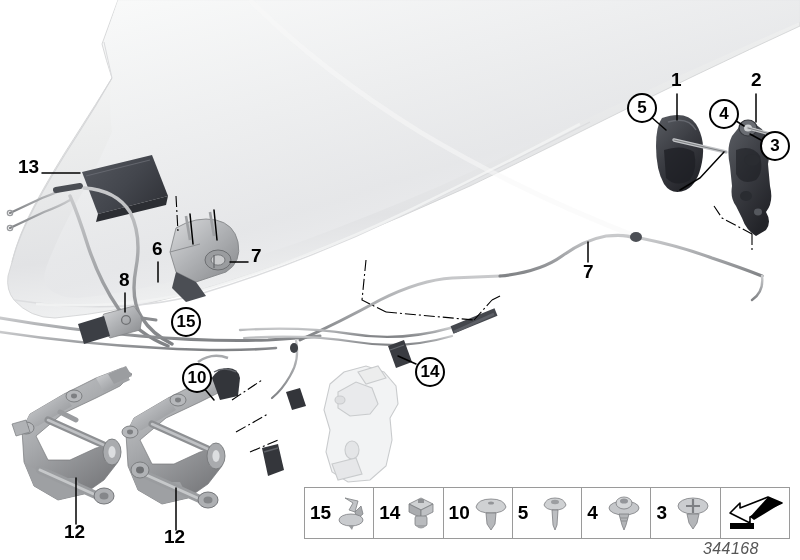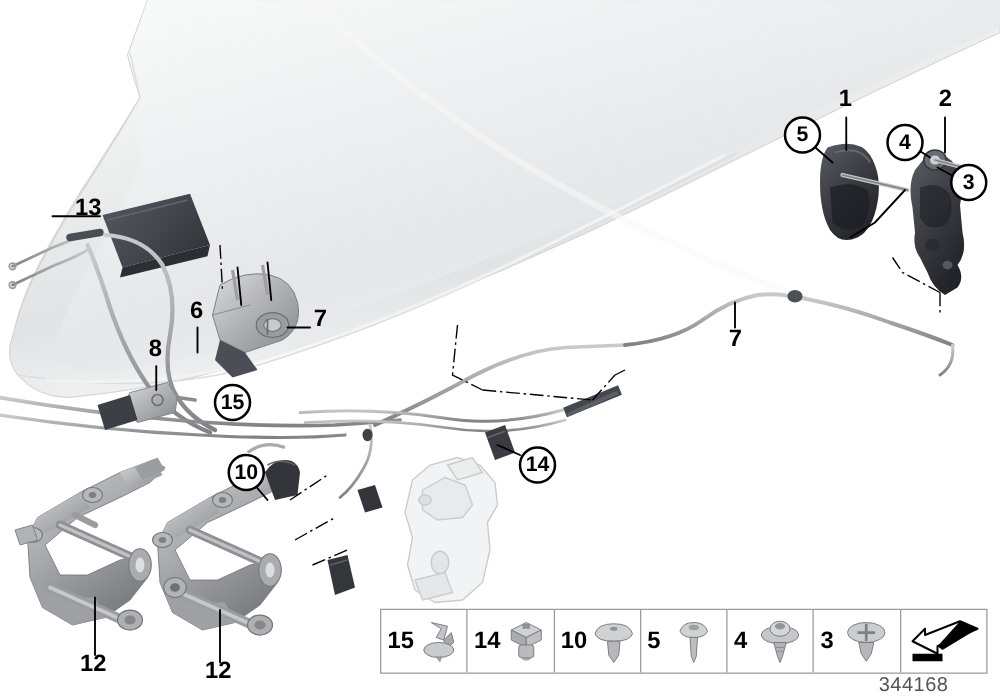--- a/index.html
+++ b/index.html
@@ -31,21 +31,21 @@
   }
   .legend-cell:last-child{border-right:none;}
   .legend-num{
     font-weight:bold;font-size:19px;color:#000;margin-left:5px;
     font-family:"Liberation Sans", sans-serif;
   }
   .legend-ico{flex:1 1 auto;display:flex;align-items:center;justify-content:center;}
   .legend-ico svg{display:block;}
   .drawno{
     position:absolute;left:703px;top:540px;font-size:16px;
-    color:#555;font-family:"Liberation Sans", sans-serif;letter-spacing:.4px;
+    color:#555;font-family:"Liberation Sans", sans-serif;letter-spacing:.4px;font-style:italic;
   }
 </style>
 </head>
 <body>
 
 <div id="stage">
 
   <svg class="layer" viewBox="0 0 800 560">
     <defs>
       <linearGradient id="hoodG" x1="0" y1="0" x2="0.35" y2="1">
@@ -315,21 +315,21 @@
 
       <path d="M76,524 L76,478"></path>
 
       <path d="M176,530 L176,488"></path>
 
       <path d="M190,214 L193,244"></path>
       <path d="M214,210 L217,240"></path>
     </g>
   </svg>
 
-  <div class="lbl lbl-plain" style="left:18px;top:157px;margin-left:42px;">13</div>
+  <div class="lbl lbl-plain" style="left:18px;top:157px;">13</div>
   <div class="lbl lbl-plain" style="left:152px;top:239px;">6</div>
   <div class="lbl lbl-plain" style="left:251px;top:246px;">7</div>
   <div class="lbl lbl-plain" style="left:119px;top:270px;">8</div>
   <div class="lbl lbl-plain" style="left:671px;top:70px;">1</div>
   <div class="lbl lbl-plain" style="left:751px;top:70px;">2</div>
   <div class="lbl lbl-plain" style="left:583px;top:262px;">7</div>
   <div class="lbl lbl-plain" style="left:64px;top:522px;">12</div>
   <div class="lbl lbl-plain" style="left:164px;top:527px;">12</div>
 
   <div class="circ" style="left:627px;top:93px;width:26px;height:26px;">5</div>

